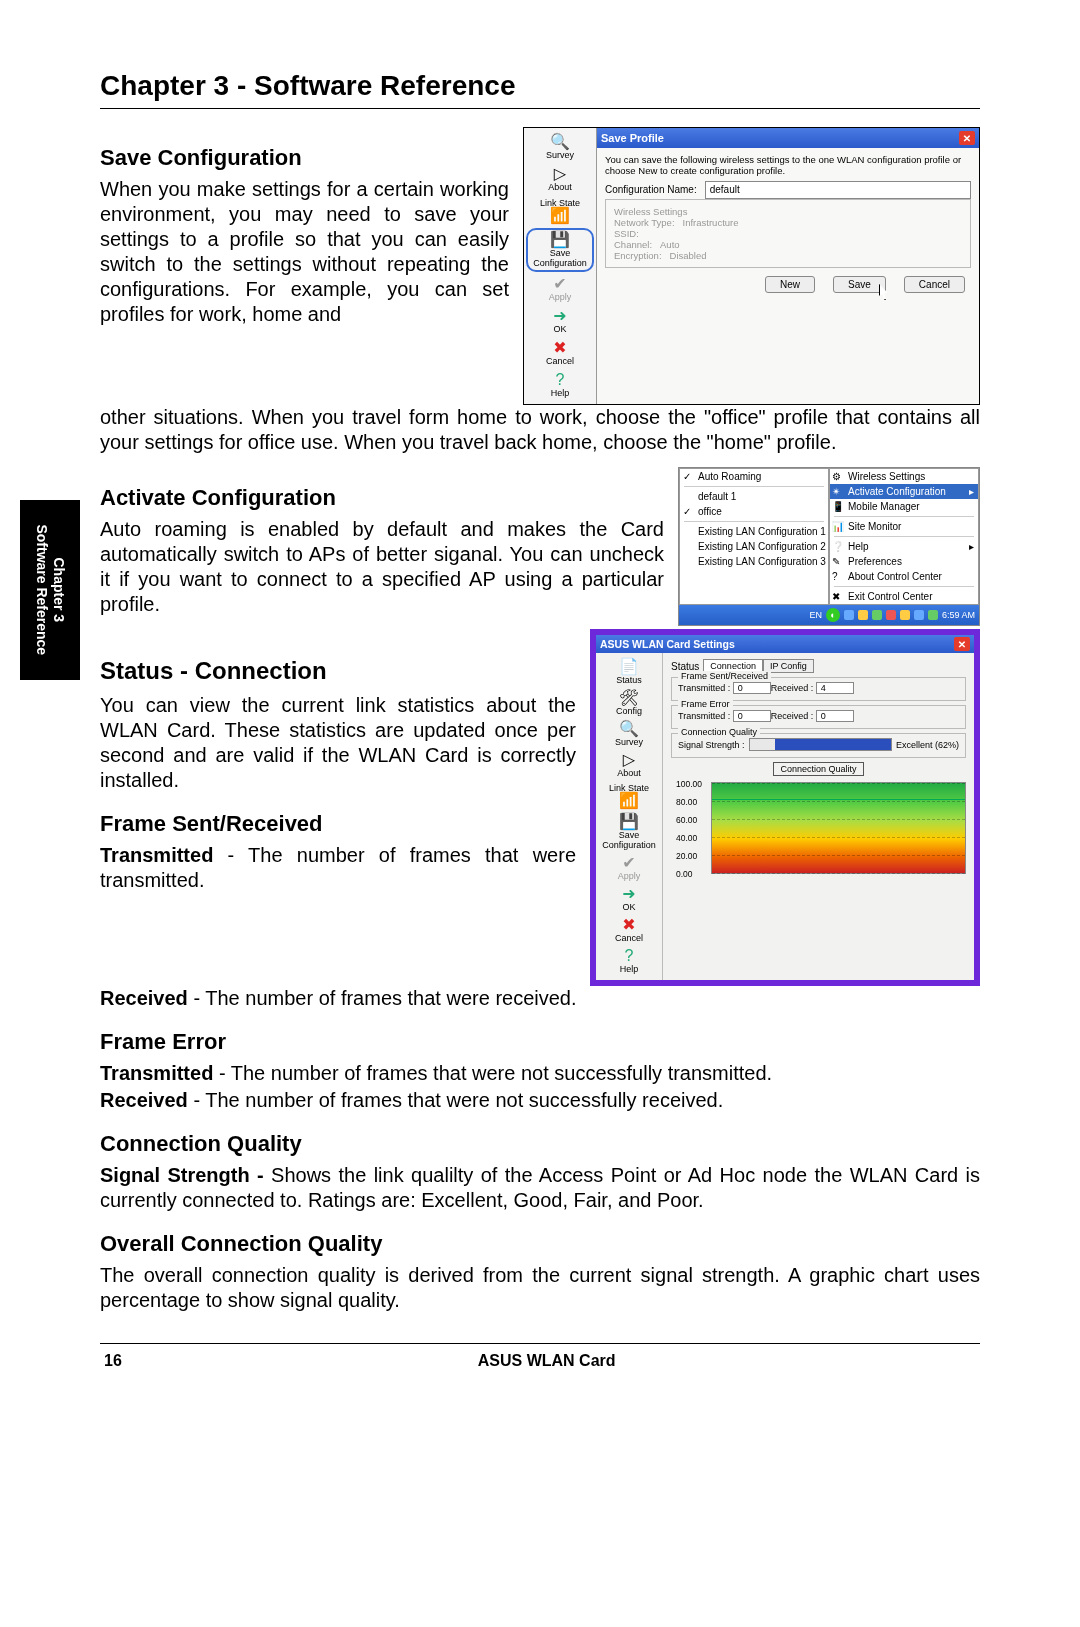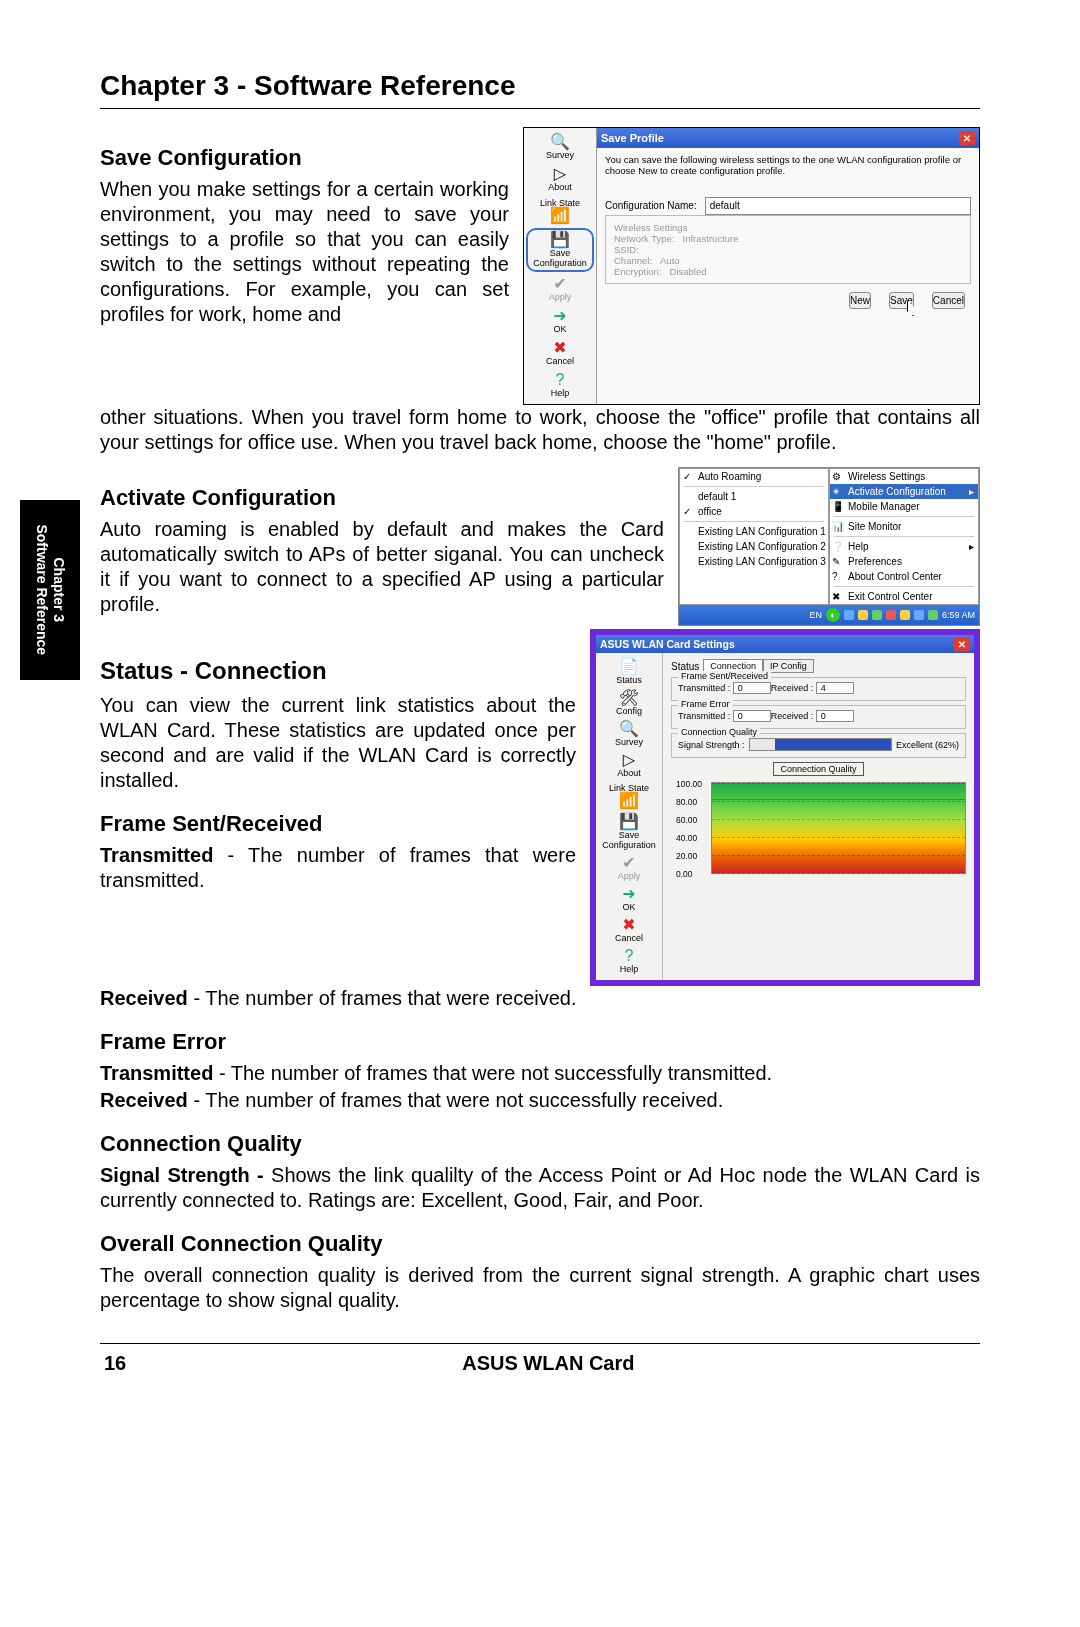--- a/index.html
+++ b/index.html
@@ -50,21 +50,21 @@
   }
   .row {
     display: flex;
     gap: 14px;
   }
   .col-text { flex: 1 1 auto; }
   .col-fig { flex: 0 0 auto; }
   .footer {
     display: flex;
     justify-content: space-between;
-    font-size: 20px;
+    font-size: 16px;
     font-weight: bold;
     padding: 0 4px;
   }
   .side-tab {
     position: absolute;
     left: 20px;
     top: 500px;
     width: 60px;
     height: 180px;
     background: #000;
@@ -125,41 +125,41 @@
   }
   .titlebar .xbtn {
     background: #e53b2c;
     color: #fff;
     width: 16px; height: 14px;
     display: flex; align-items: center; justify-content: center;
     border-radius: 2px;
     font-size: 10px;
   }
   .panebody { padding: 6px 8px; background: #f8f8f6; flex: 1; }
-  .panebody .hint { font-size: 9.5px; margin-bottom: 20px; line-height: 1.2; }
+  .panebody .hint { font-size: 9.5px; margin-bottom: 4px; line-height: 1.2; }
   .cfgrow { display: flex; align-items: center; gap: 8px; margin-bottom: 0; }
   .cfgrow input { flex: 1; height: 16px; font-size: 10px; border: 1px solid #888; padding: 0 4px; }
   .groupbox {
     border: 1px solid #bbb;
     padding: 6px 8px;
     color: #999;
     font-size: 9.5px;
     margin-bottom: 8px;
   }
   .groupbox .grow { display: flex; gap: 8px; }
   .btnrow {
     display: flex;
     justify-content: flex-end;
     gap: 18px;
     padding-right: 6px;
   }
   .winbtn {
     background: #eee;
     border: 1px solid #888;
-    padding: 2px 0;
+    padding: 2px 14px;
     font-size: 10px;
     border-radius: 3px;
   }
   .cursor { position: relative; display: inline-block; }
   .cursor::after {
     content: "";
     position: absolute;
     right: -6px; bottom: -8px;
     width: 10px; height: 14px;
     background: #fff;

